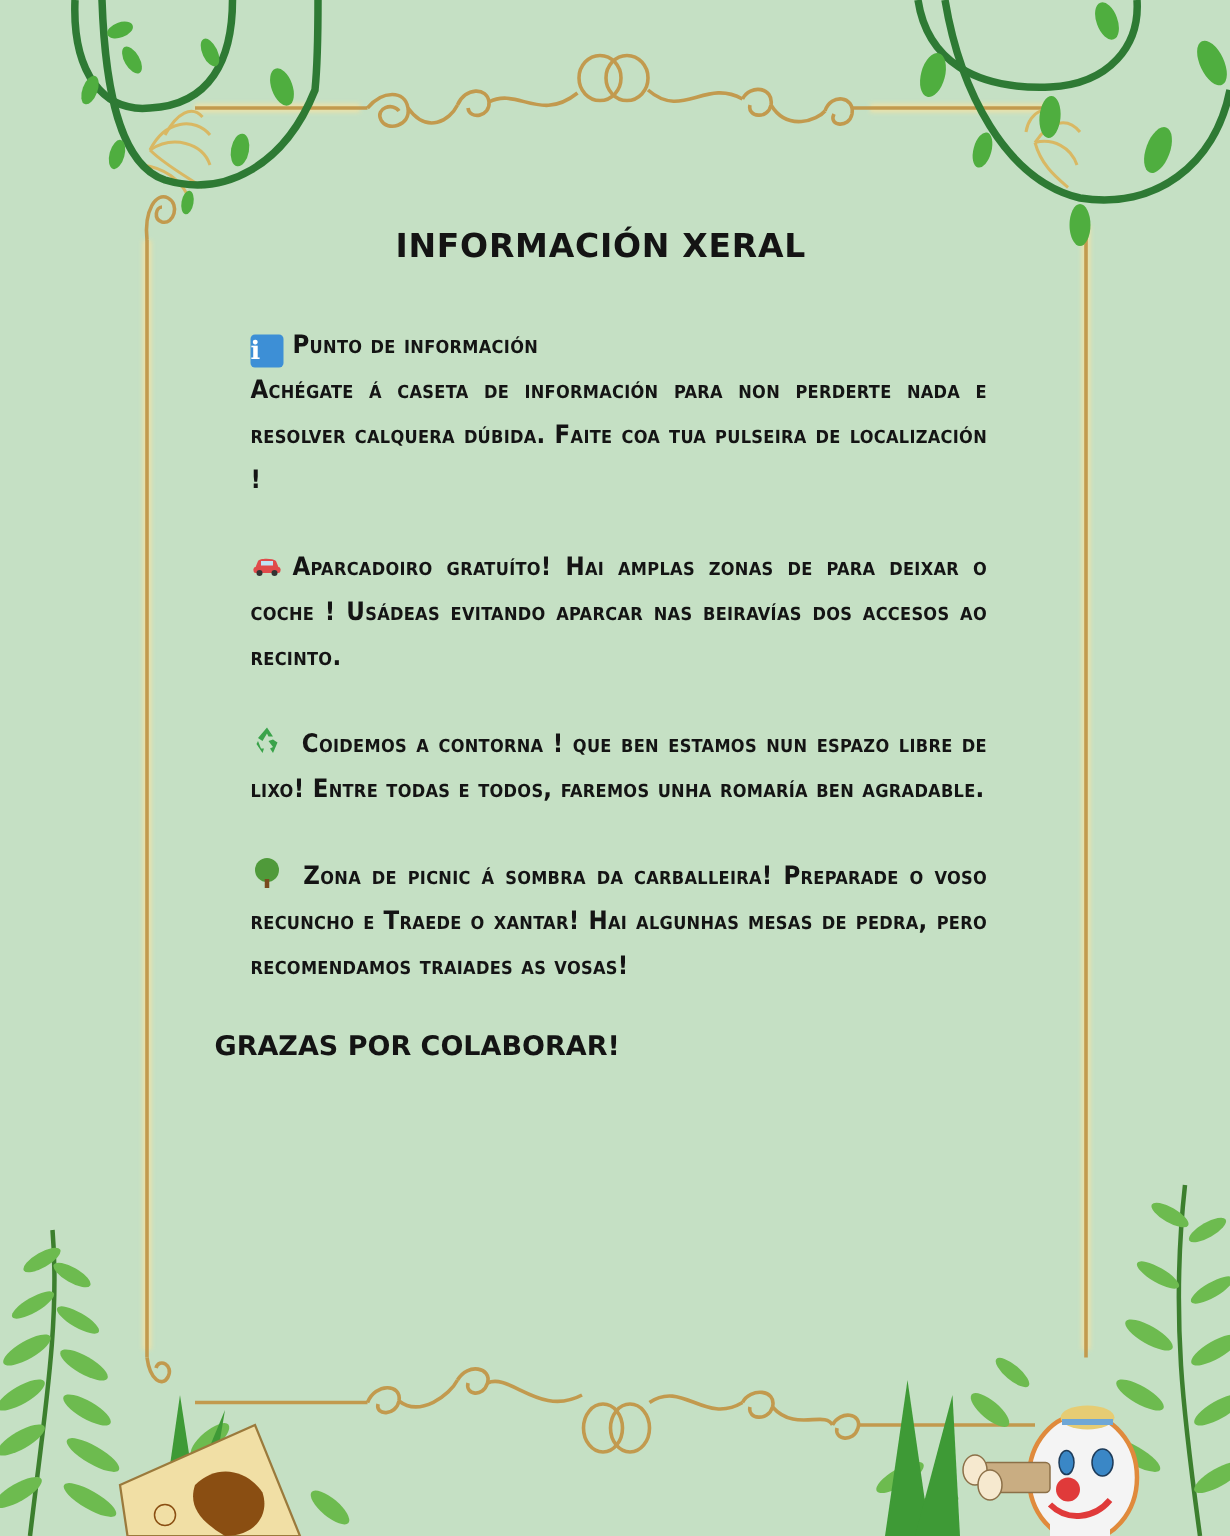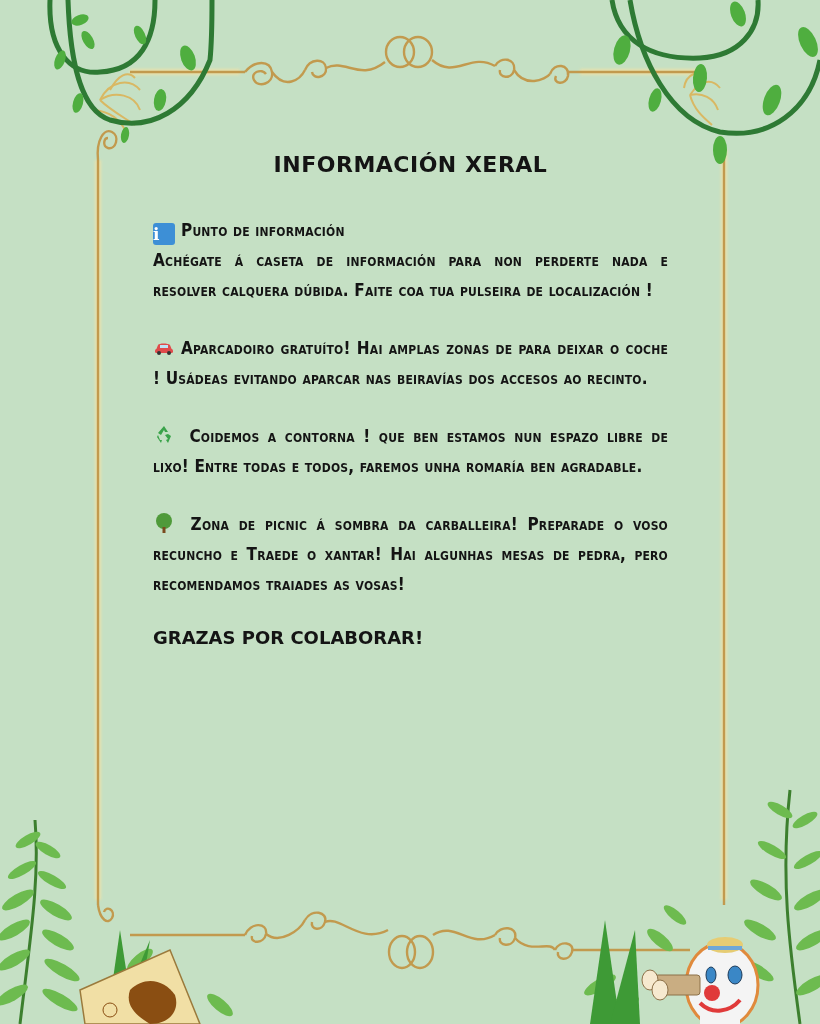--- a/index.html
+++ b/index.html
@@ -5,29 +5,29 @@
   html, body { margin: 0; padding: 0; }
   body {
     width: 820px; height: 1024px; overflow: hidden;
     background: #c5e0c4;
     position: relative;
     font-family: "DejaVu Sans", sans-serif;
   }
   .canvas { position: absolute; left: 0; top: 0; width: 820px; height: 1024px; }
   .frame-svg { position: absolute; left: 0; top: 0; }
   .content {
-    position: absolute; left: 153px; top: 140px; width: 515px;
+    position: absolute; left: 143px; top: 140px; width: 515px;
     color: #141414;
   }
   .title {
     text-align: center; font-weight: bold; font-size: 22px;
     letter-spacing: 0.5px; margin: 12px 0 38px 0;
     font-family: "DejaVu Sans", sans-serif;
   }
-  .section { margin-bottom: 28px; }
+  .section { margin-bottom: 28px; margin-left: 24px; }
   .para {
     font-variant: small-caps; font-weight: bold; font-size: 17px;
     line-height: 30px; text-align: justify; text-align-last: left;
     font-family: "DejaVu Sans Condensed", "DejaVu Sans", sans-serif;
     letter-spacing: 0.2px;
   }
   .heading-line { display: block; }
   .emoji {
     display: inline-block; width: 22px; height: 22px; vertical-align: -4px;
     margin-right: 6px;

